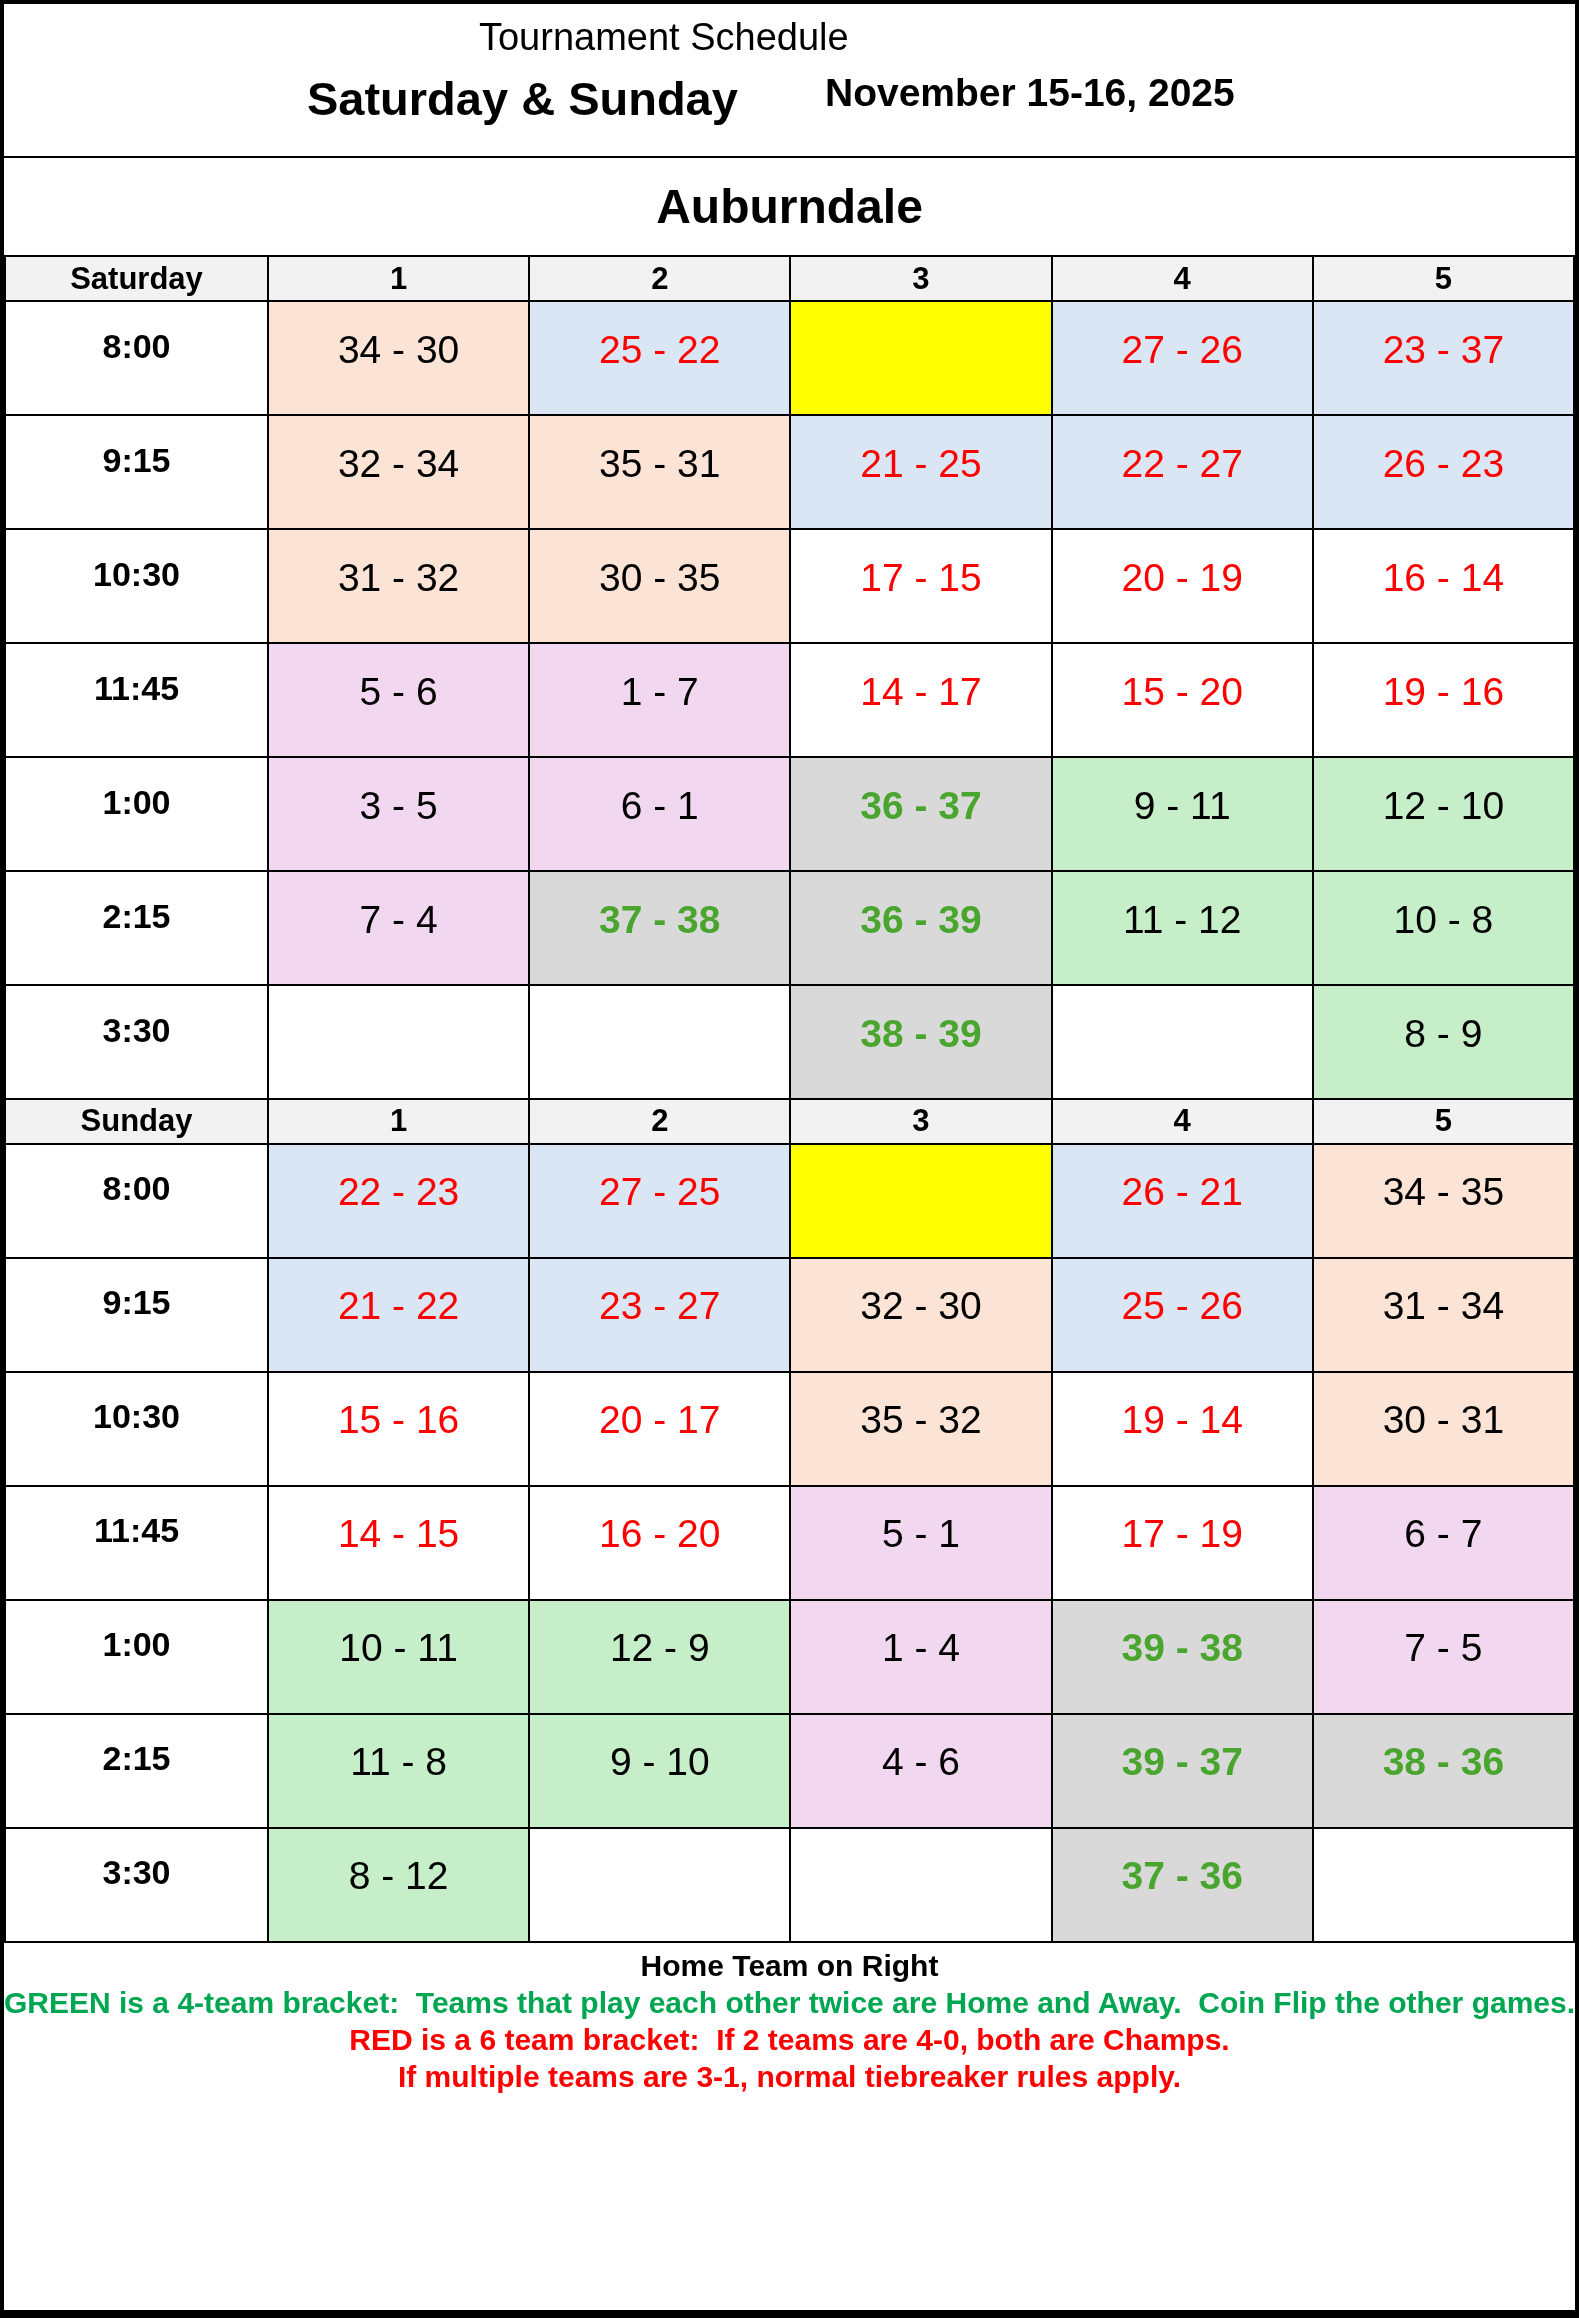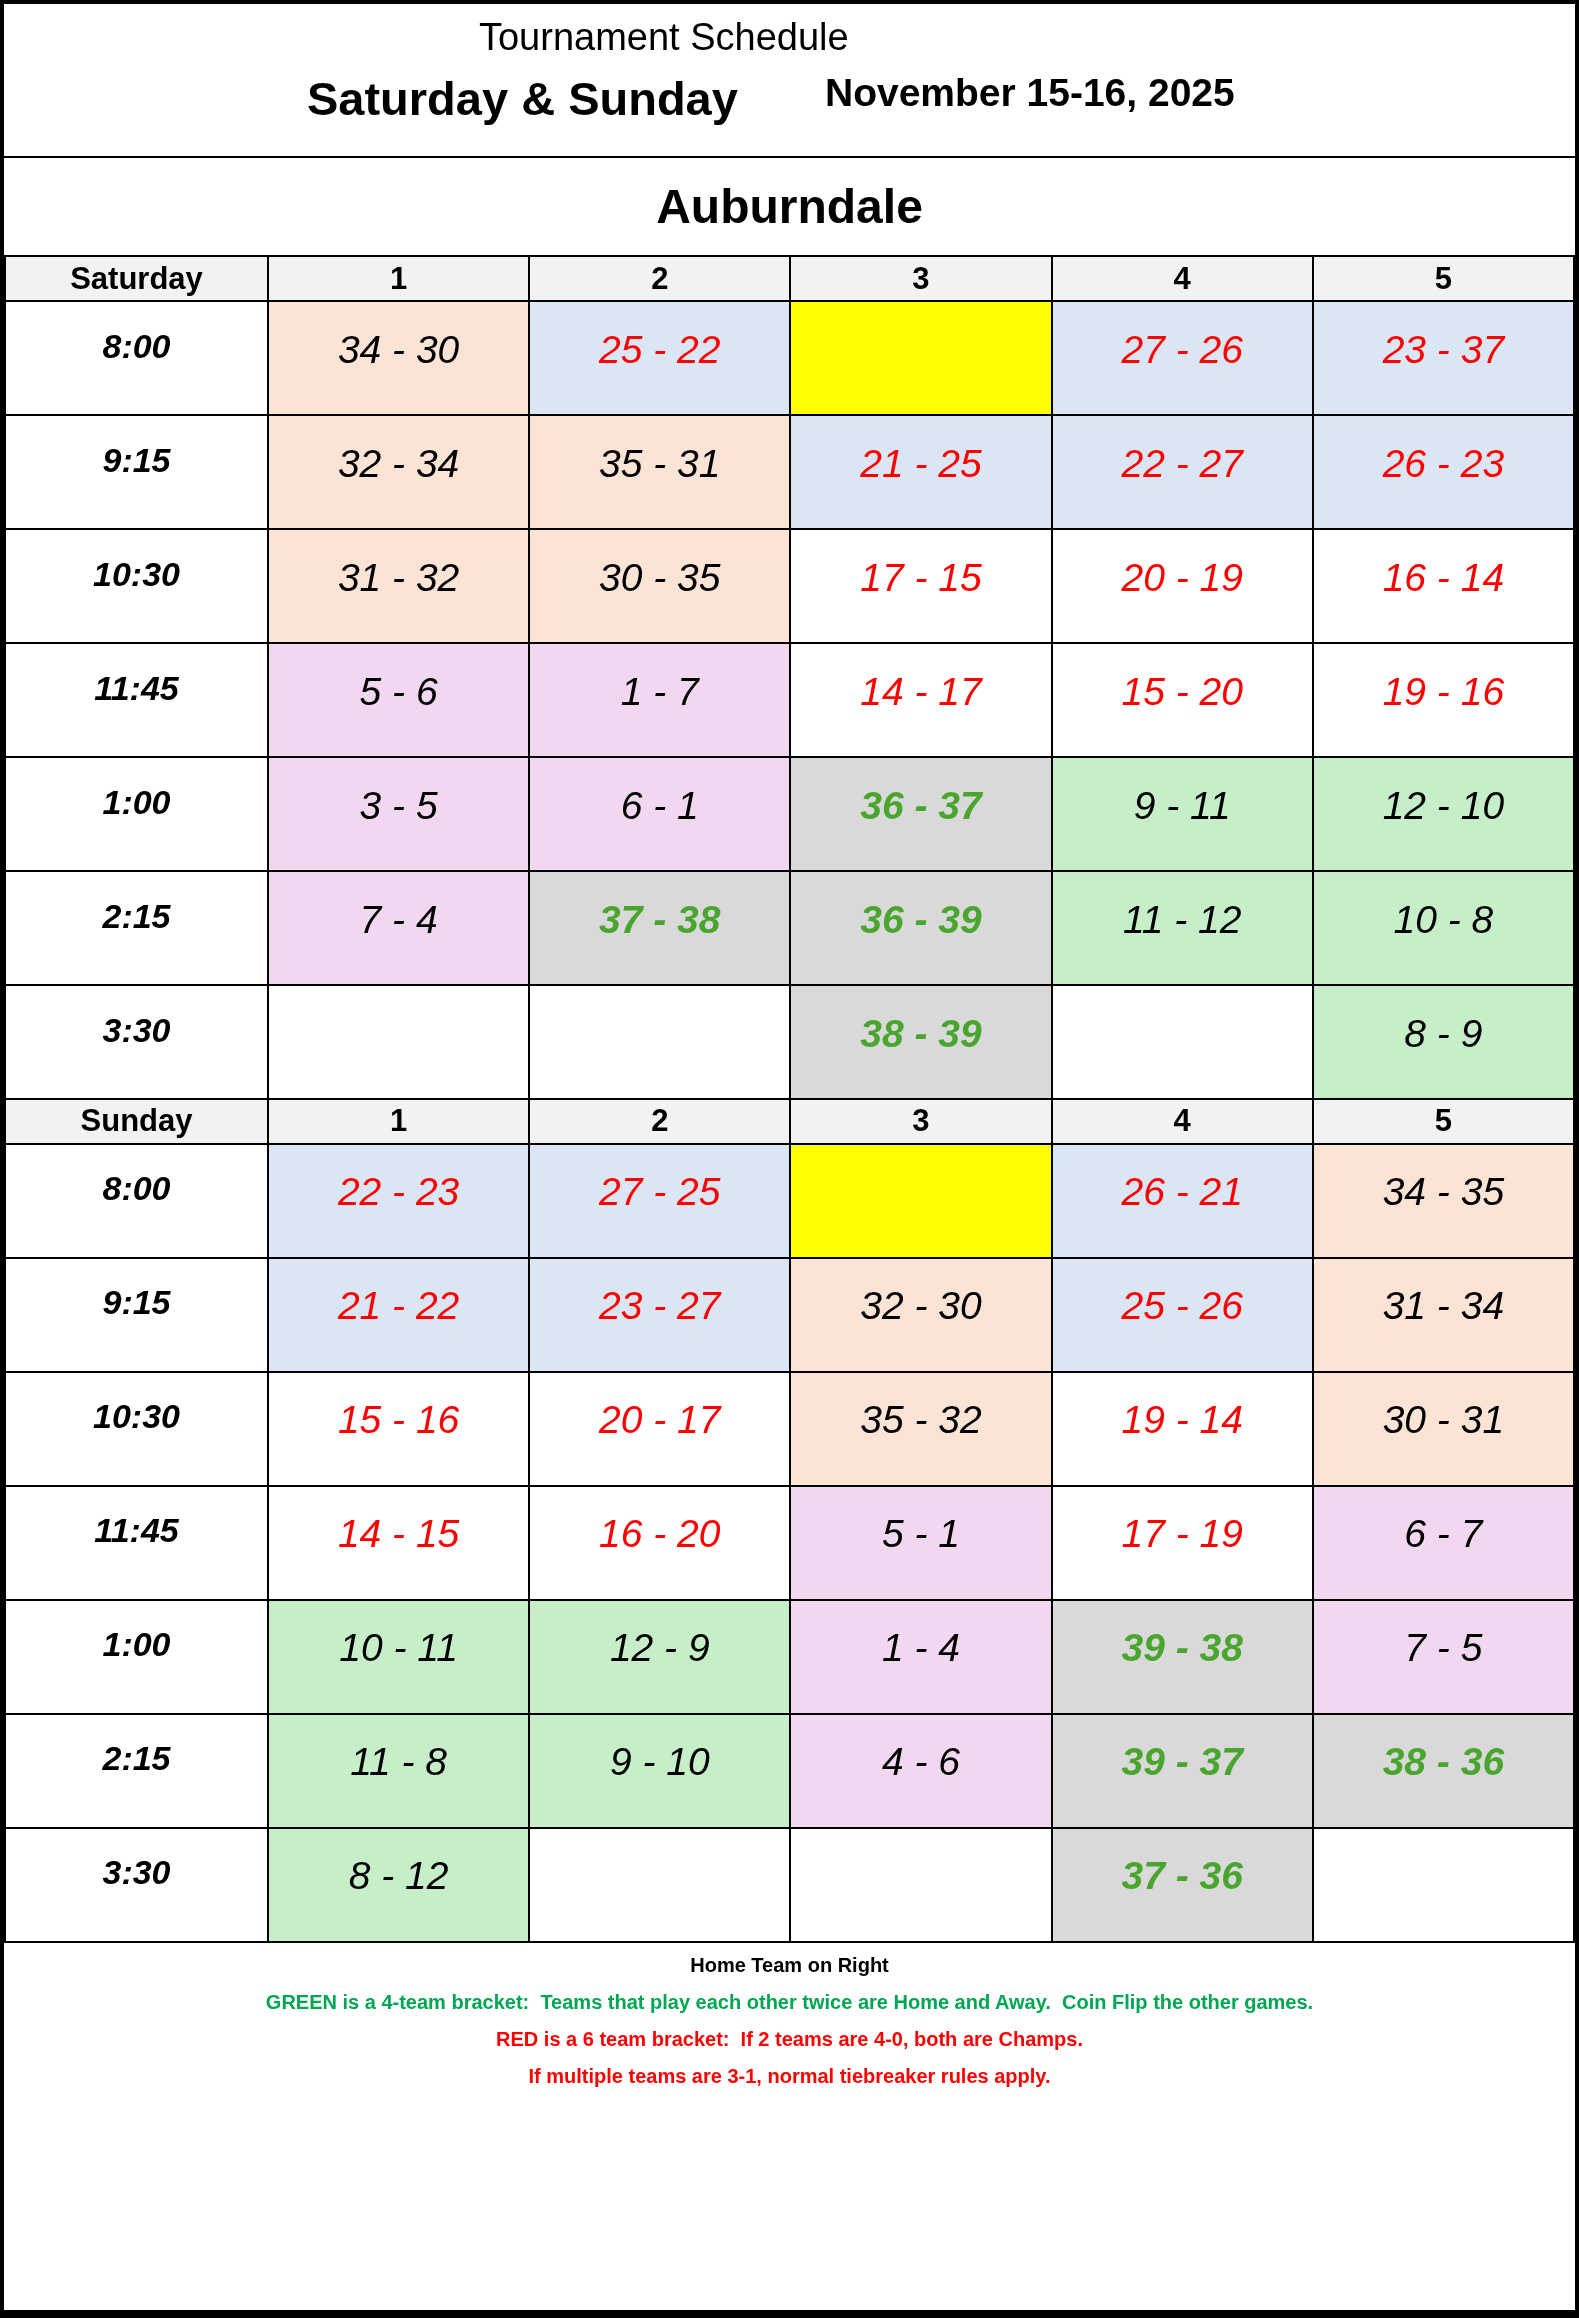--- a/index.html
+++ b/index.html
@@ -37,21 +37,21 @@
   .day-table{
     width:100%;border-collapse:collapse;table-layout:fixed;
   }
   .day-table + .day-table{margin-top:-2.5px;}
   .day-table th,.day-table td{
     border:2.5px solid #000;text-align:center;vertical-align:middle;
     overflow:hidden;
   }
   .day-table col.time-col{width:263px;}
   .day-table thead tr{height:45px;}
-  .day-table tbody tr{height:114px;font-style:italic;}
+  .day-table tbody tr{height:114px;}
   .day-label,.court-header{
     background:#f2f2f2;font-size:31px;font-weight:700;color:#000;
   }
   .time-label{
     background:#fff;font-size:34px;font-weight:700;color:#000;
     padding-bottom:24.6px;
   }
   .cell{font-size:39px;font-weight:400;padding-bottom:18px;}
   .bg-white {background:#ffffff;}
   .bg-peach {background:#fbe3d6;}
@@ -62,21 +62,21 @@
   .bg-gray  {background:#d9d9d9;}
   .fg-black {color:#000000;}
   .fg-red   {color:#ff0000;}
   .fg-green {color:#4aa52f;font-weight:700;}
 
   
   .footer{
     flex:1;display:flex;flex-direction:column;align-items:center;
     justify-content:flex-start;padding-top:4.9px;
   }
-  .footer div{line-height:37px;font-weight:700;font-size:20px;white-space:pre-wrap;text-align:center;}
+  .footer div{line-height:37px;font-weight:700;font-size:30px;white-space:pre-wrap;text-align:center;}
   .footer-line1{color:#000000;}
   .footer-line2{color:#00a651;}
   .footer-line3,.footer-line4{color:#ff0000;}
 </style>
 </head>
 <body>
 
 <div class="page">
 
   <div class="title-block">

